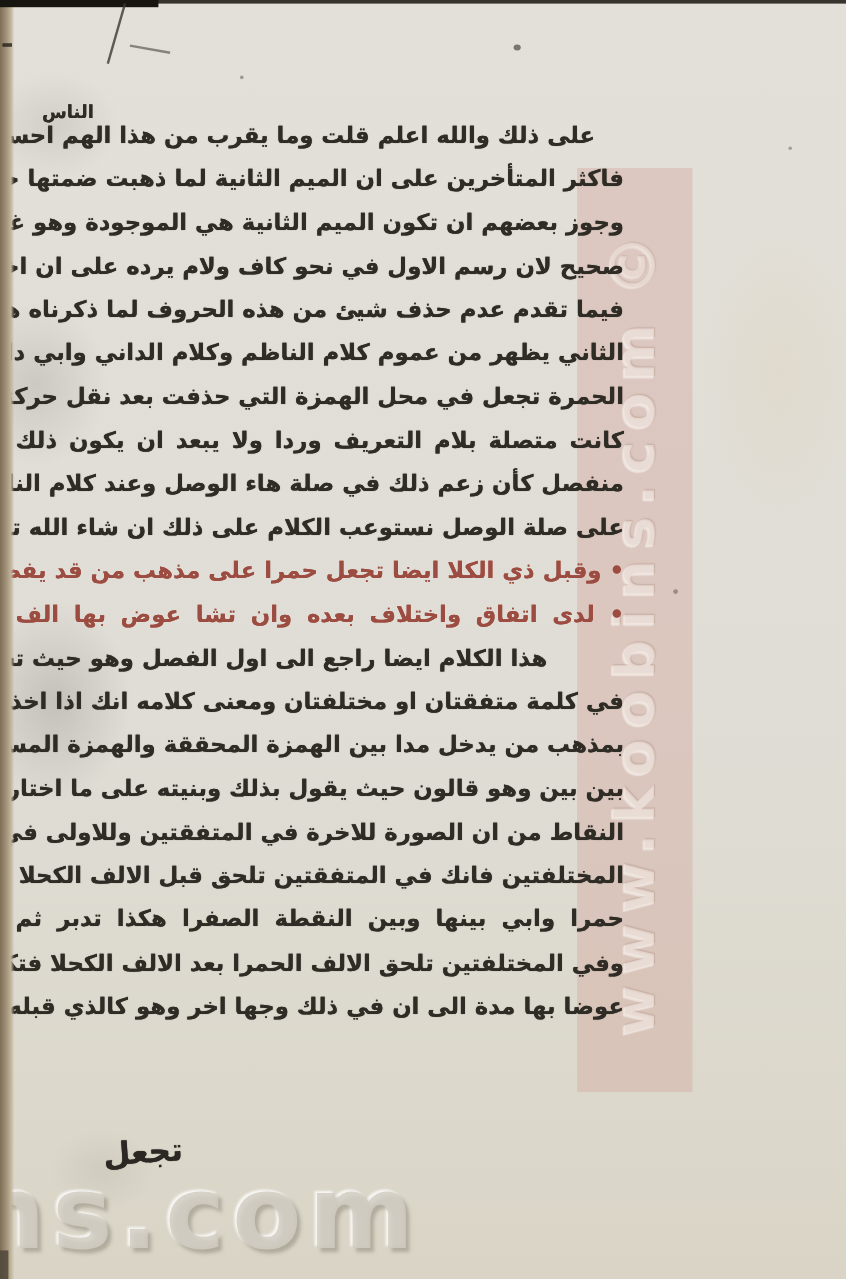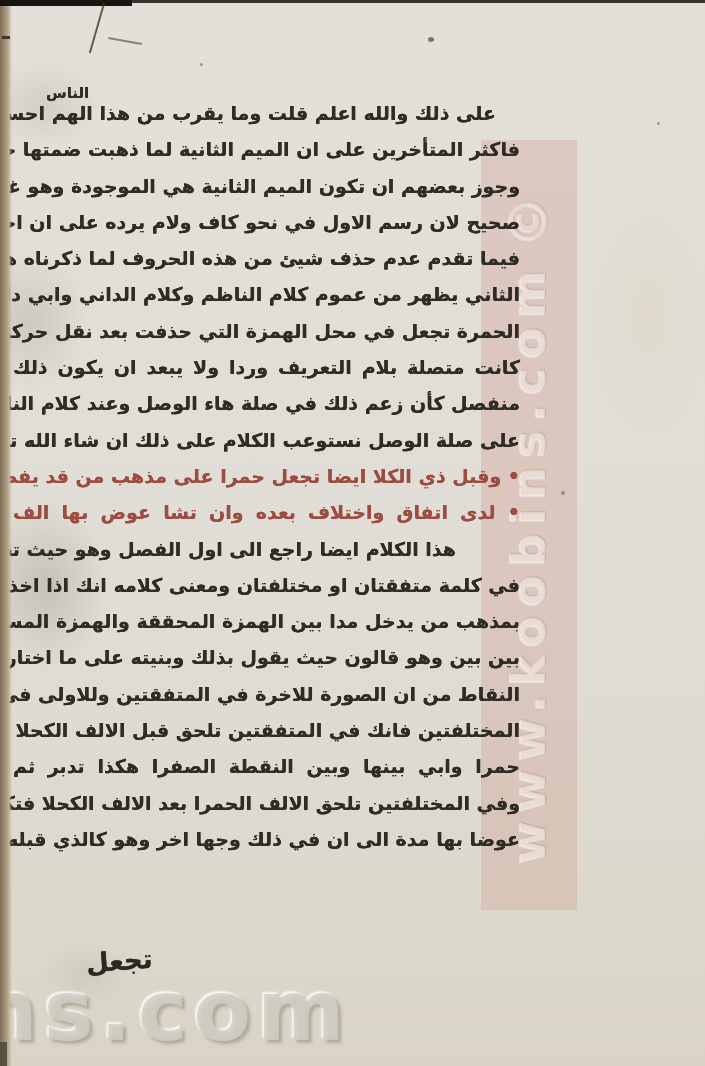--- a/index.html
+++ b/index.html
@@ -80,21 +80,21 @@
     text-align:justify;text-align-last:justify;
     white-space:nowrap;
     overflow:visible;
   }
   .ink-red{color:#9c4c41;text-shadow:0 0 .5px #9c4c41;}
   .line:nth-child(1){padding-right:24px;padding-left:72px;}
   .line:nth-child(9){padding-left:30px;}
   .line:nth-child(13){padding-right:64px;padding-left:60px;}
   .line:nth-child(20){padding-left:14px;}
   #marginal-word{
-    position:absolute;left:46px;top:84px;z-index:3;
+    position:absolute;left:35px;top:84px;z-index:3;
     font-size:15px;font-weight:bold;color:#2f2c26;direction:rtl;
     text-shadow:0 0 .5px #2f2c26;
   }
   #catchword{
     position:absolute;left:86px;top:946px;z-index:3;
     font-size:26px;font-weight:bold;color:#2b2823;direction:rtl;
     text-shadow:0 0 .7px #2b2823;
     transform:rotate(-4deg);
   }
 </style>

